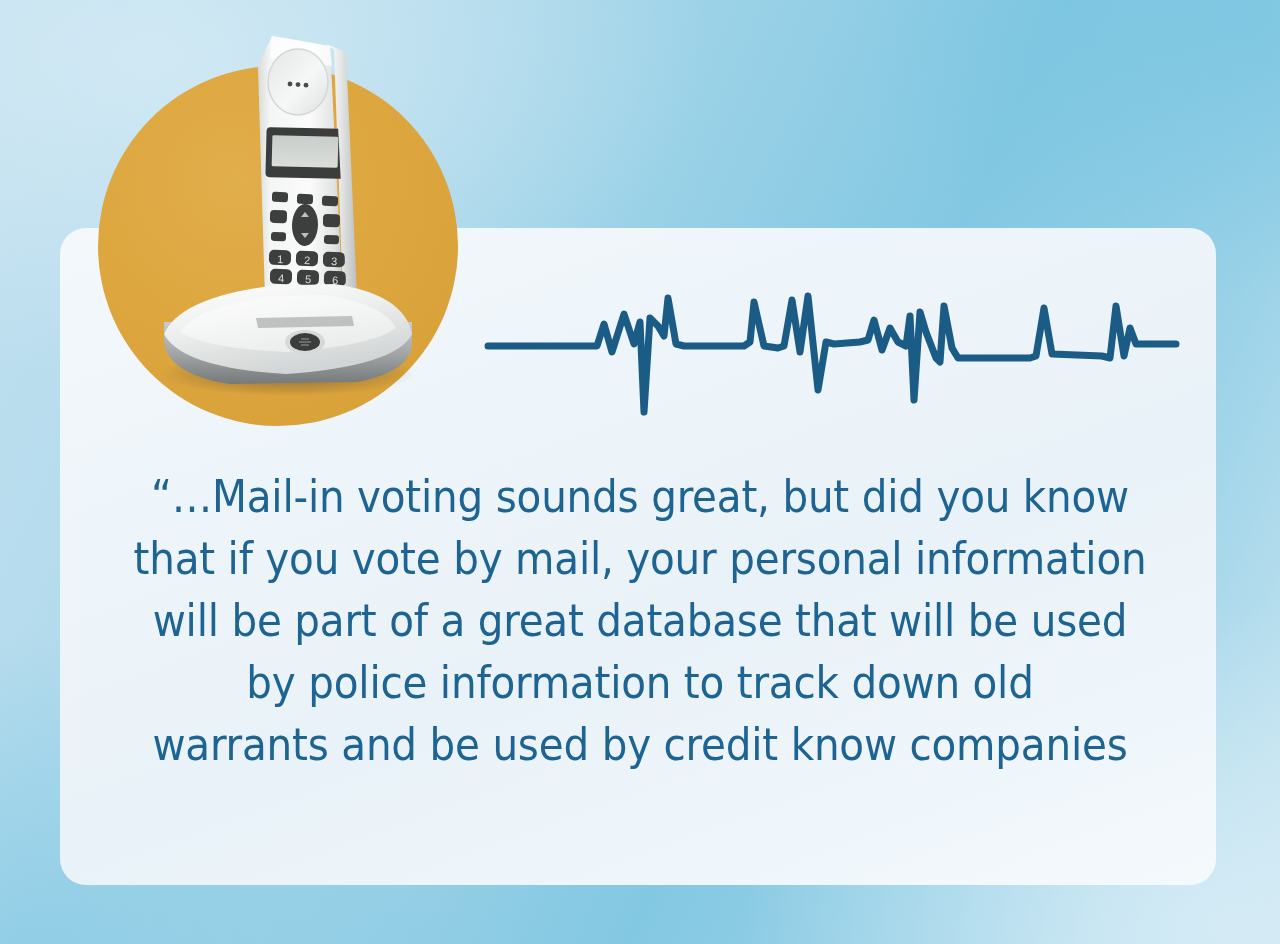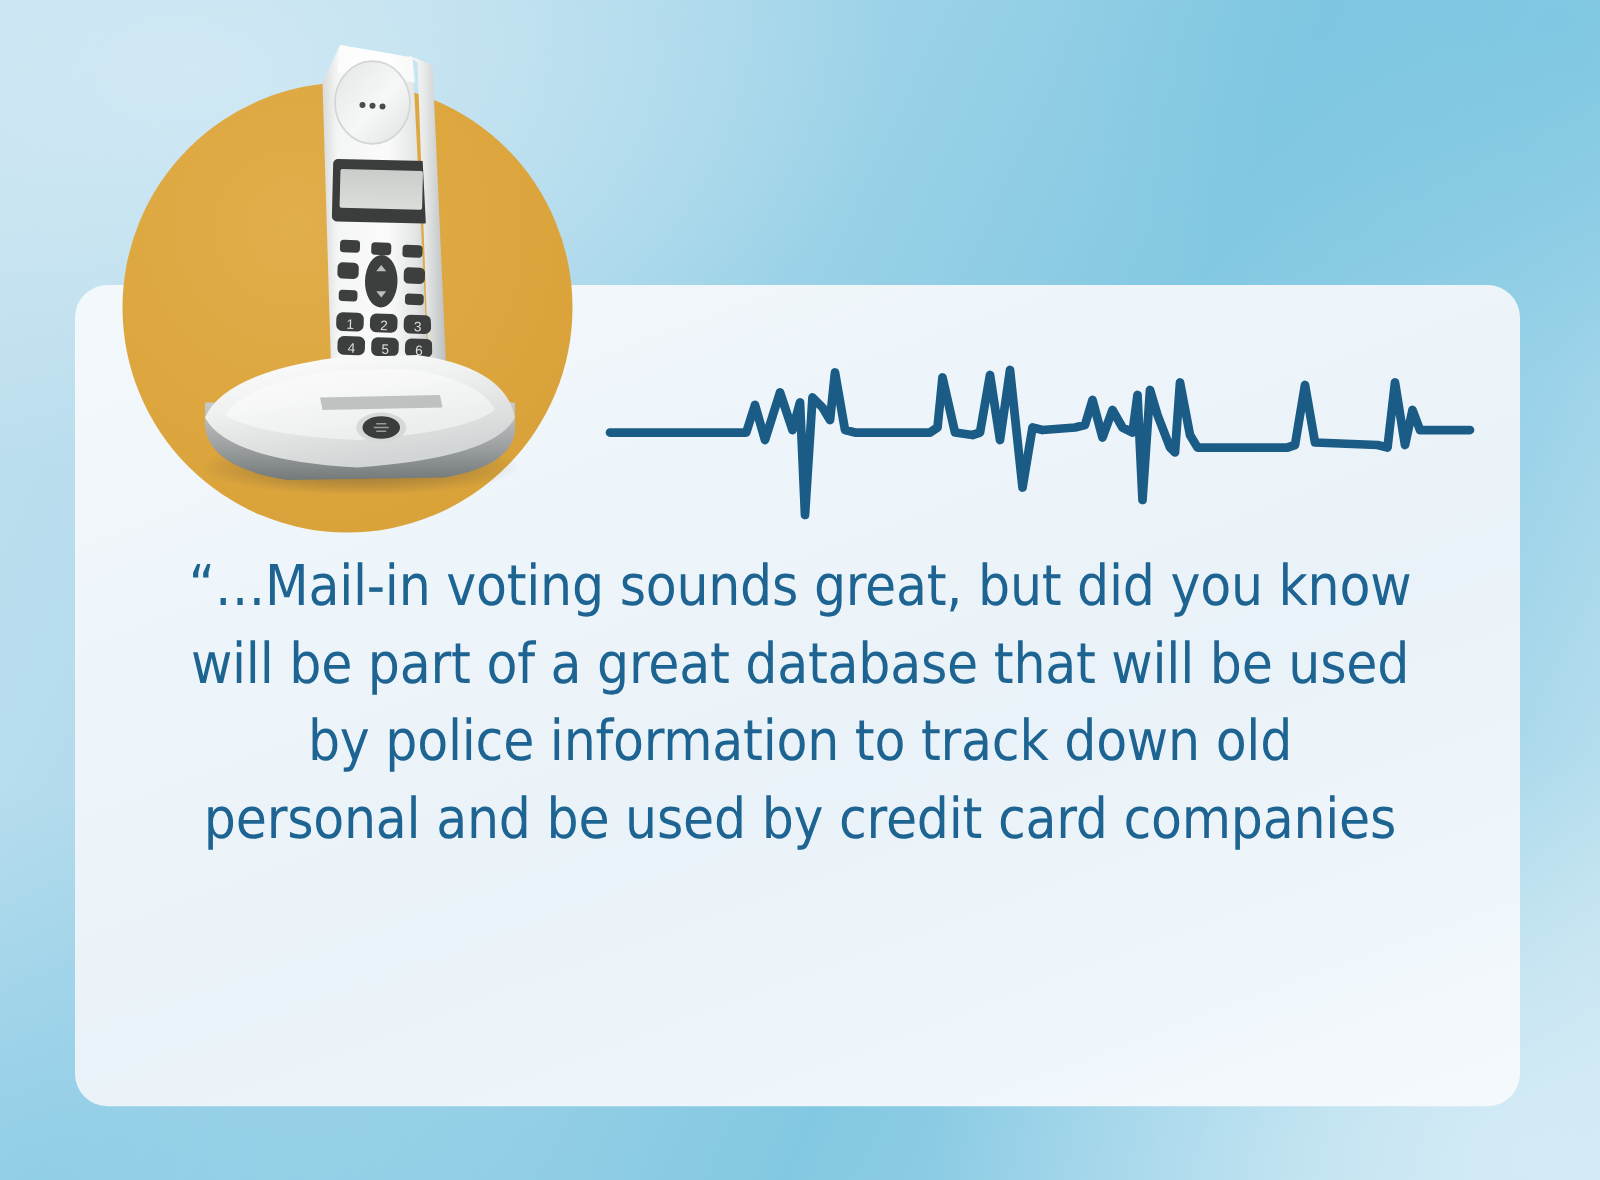--- a/index.html
+++ b/index.html
@@ -77,21 +77,21 @@
     left: 482px;
     top: 272px;
     width: 700px;
     height: 150px;
   }
 
   
   .quote {
     position: absolute;
     left: 100px;
-    top: 438px;
+    top: 466px;
     width: 1080px;
     text-align: center;
     color: #1d6492;
     font-family: "Liberation Sans Narrow", "DejaVu Sans Condensed", "Liberation Sans", sans-serif;
     font-size: 45px;
     font-weight: 400;
     line-height: 62px;
     letter-spacing: -0.2px;
     white-space: nowrap;
   }
@@ -236,18 +236,19 @@
     <ellipse cx="185" cy="320" rx="15" ry="9" fill="#3b3c3c"></ellipse>
     <path d="M179 320 h12 M181 317 h8 M181 323 h8" stroke="#9a9c9c" stroke-width="1.1"></path>
   </svg>
 
   <svg class="waveform" viewBox="0 0 700 150" preserveAspectRatio="none" aria-hidden="true">
     <polyline points="6,74 115,74 122,52 130,80 142,42 152,72 158,50 162,140 168,46 176,54 182,64 186,26 194,72 202,74 262,74 268,70 272,30 282,74 296,76 302,74 310,28 318,80 326,24 336,118 344,70 352,72 378,70 386,68 392,48 400,78 408,56 416,70 424,74 428,44 432,128 438,40 444,60 454,86 458,90 462,34 470,76 476,86 548,86 554,84 562,36 570,82 620,84 628,86 634,34 642,84 648,56 654,72 694,72" fill="none" stroke="#1a5c86" stroke-width="7" stroke-linecap="round" stroke-linejoin="round"></polyline>
   </svg>
 
   <div class="quote">
     <span class="quote-line">“…Mail-in voting sounds great, but did you know</span>
+    <span class="quote-line">that if you vote by mail, your personal information</span>
     <span class="quote-line">will be part of a great database that will be used</span>
     <span class="quote-line">by police information to track down old</span>
-    <span class="quote-line">personal and be used by credit card companies</span>
+    <span class="quote-line">warrants and be used by credit know companies</span>
   </div>
 
 </div>
 
 </body></html>

